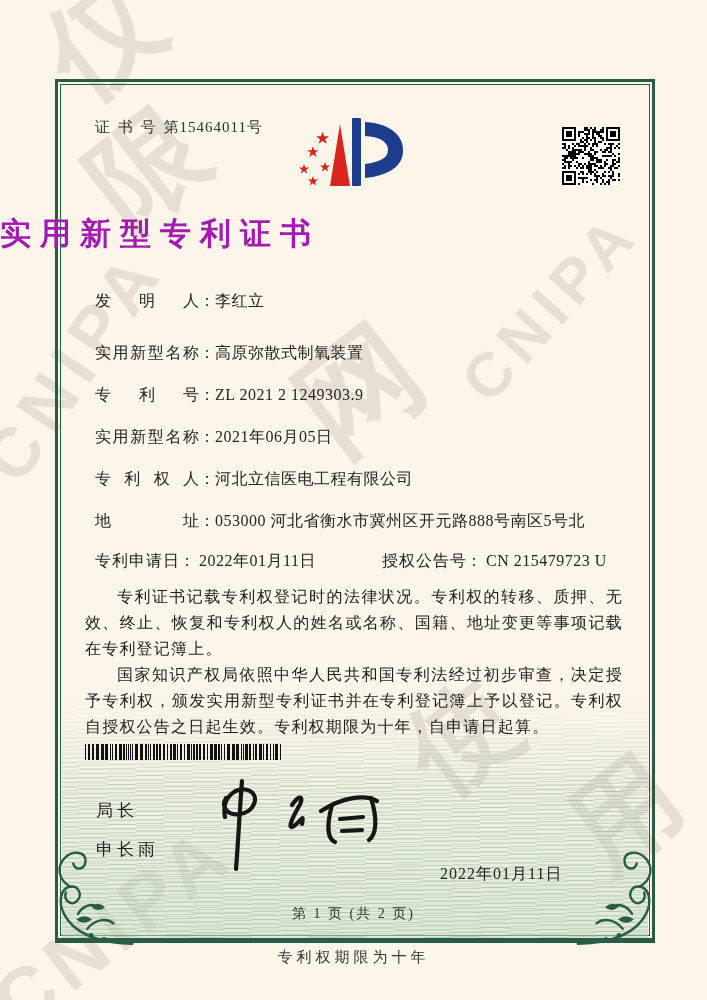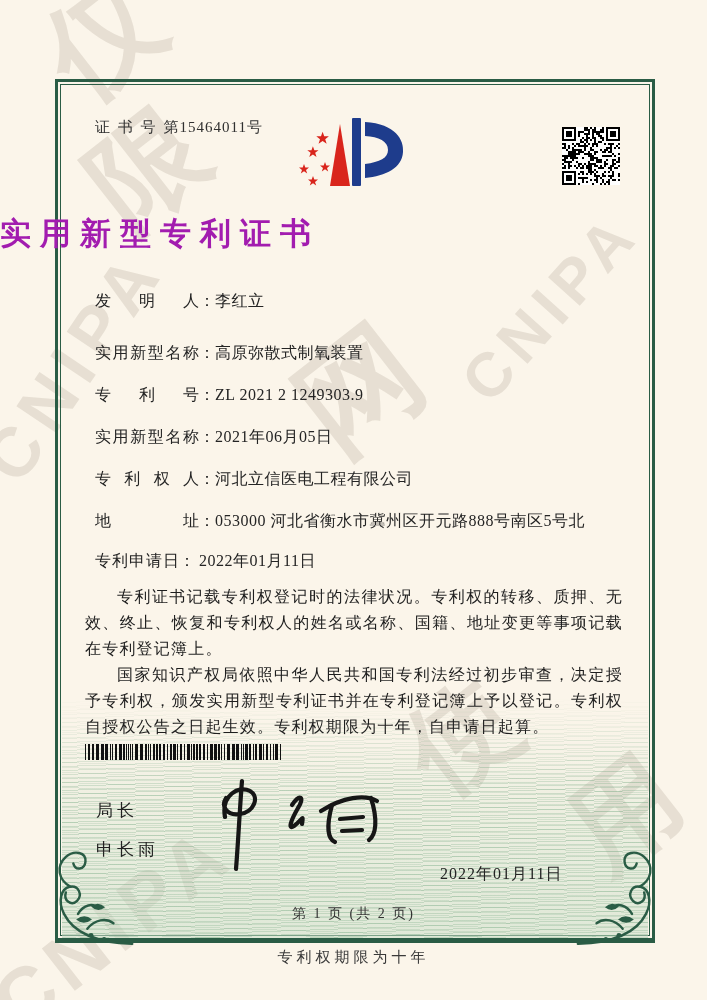--- a/index.html
+++ b/index.html
@@ -475,20 +475,24 @@
       <div class="f-row"><span class="f-label">实用新型名称</span><span class="f-colon">：</span><span class="f-value">2021年06月05日</span></div>
       <div class="f-row"><span class="f-label">专利权人</span><span class="f-colon">：</span><span class="f-value">河北立信医电工程有限公司</span></div>
       <div class="f-row"><span class="f-label">地址</span><span class="f-colon">：</span><span class="f-value">053000 河北省衡水市冀州区开元路888号南区5号北</span></div>
     </div>
 
   <div class="abs grant-row">
     <span>
       <span class="f-label" style="width:84px">专利申请日</span><span class="f-colon">：</span>
       <span class="f-value">2022年01月11日</span>
     </span>
+    <span class="grant-no">
+      <span class="f-label" style="width:84px">授权公告号</span><span class="f-colon">：</span>
+      <span class="f-value">CN 215479723 U</span>
+    </span>
   </div>
 
   <div class="abs body-text" id="paras">
       <p>专利证书记载专利权登记时的法律状况。专利权的转移、质押、无效、终止、恢复和专利权人的姓名或名称、国籍、地址变更等事项记载在专利登记簿上。</p>
       <p>国家知识产权局依照中华人民共和国专利法经过初步审查，决定授予专利权，颁发实用新型专利证书并在专利登记簿上予以登记。专利权自授权公告之日起生效。专利权期限为十年，自申请日起算。</p>
     </div>
 
   <div class="abs barcode" id="barcode">
       <i class="b" style="width: 1px;"></i>
       <i style="width: 2px;"></i>

